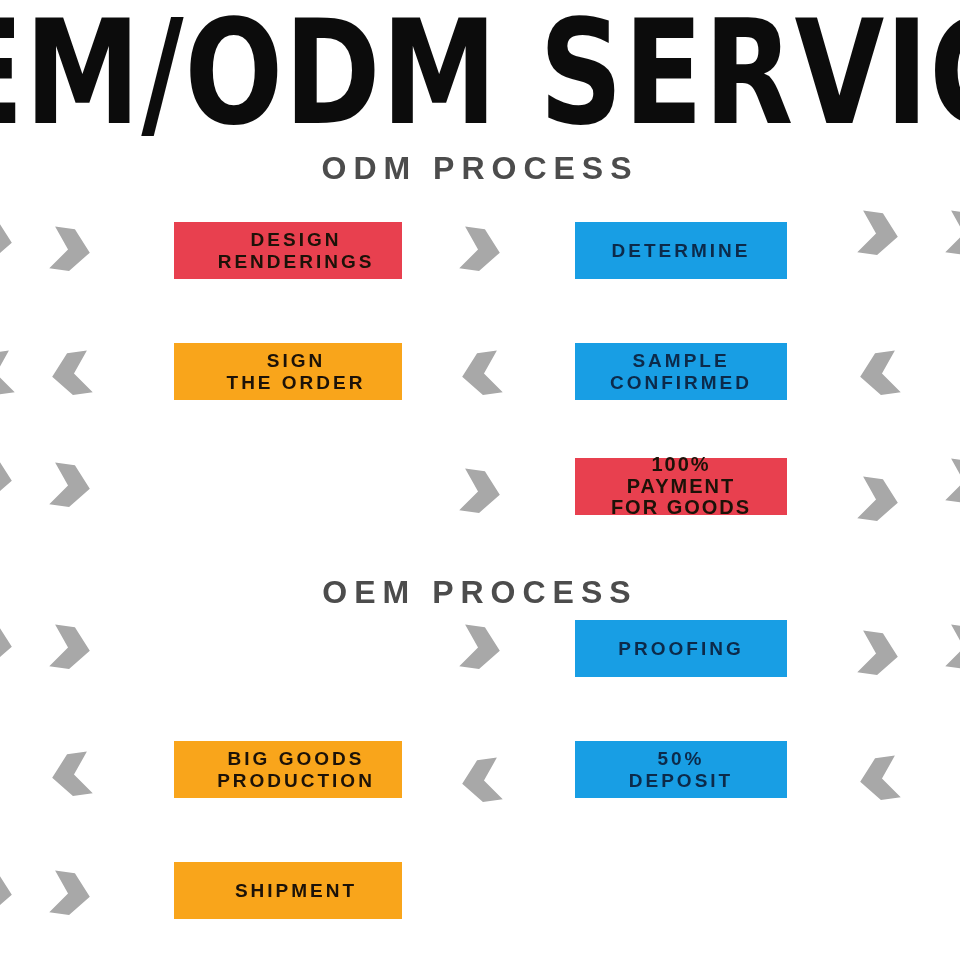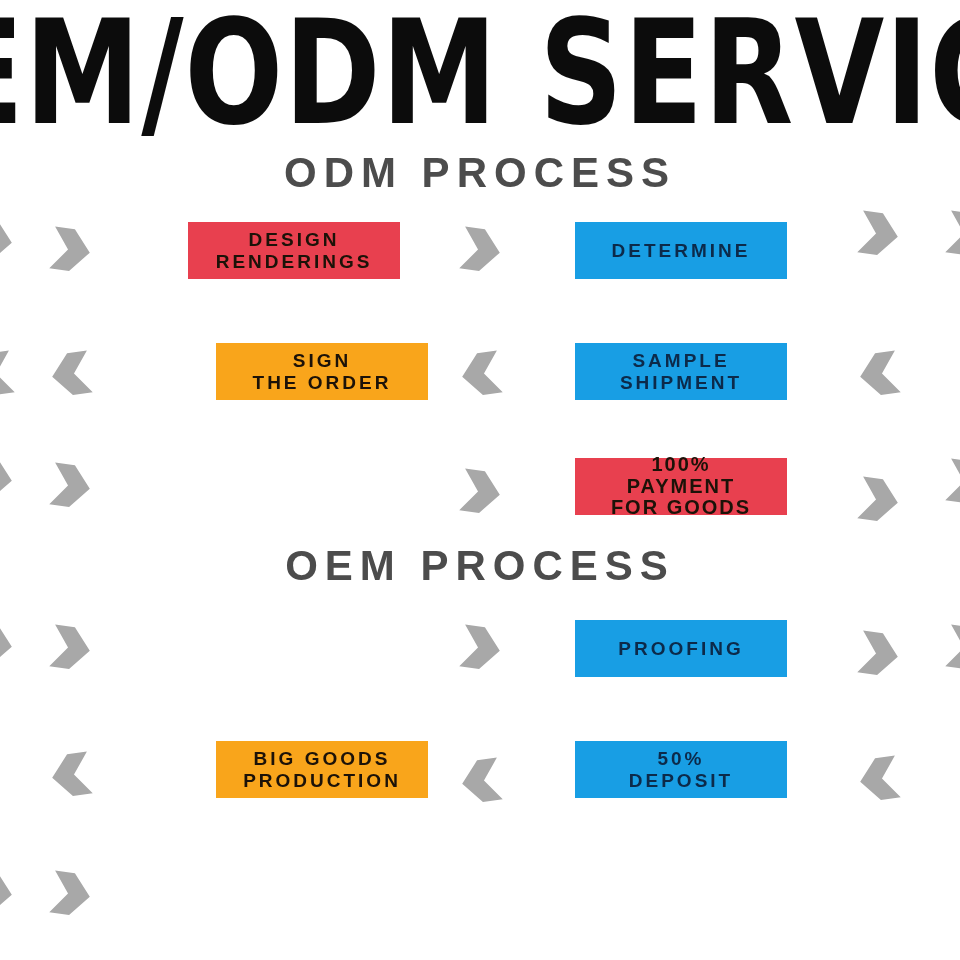--- a/index.html
+++ b/index.html
@@ -23,41 +23,41 @@
     letter-spacing:1px;
     white-space:nowrap;
     color:var(--title,#0c0c0c);
     transform:scaleY(1.24);
   }
   
   .section-heading{
     position:absolute;left:0;width:960px;
     text-align:center;
     font-weight:bold;
-    font-size:42px;
+    font-size:32px;
     letter-spacing:7px;
     color:var(--heading,#4c4c4c);
     line-height:1;
   }
   .h-odm{top:152px;}
-  .h-oem{top:545px;}
+  .h-oem{top:576px;}
   
   .row{position:absolute;left:0;width:960px;height:57px;}
   .r1{top:222px;} .r2{top:343px;} .r3{top:458px;}
   .r4{top:620px;} .r5{top:741px;} .r6{top:862px;}
   .box{
     position:absolute;top:0;
     width:212px;height:57px;
     display:flex;align-items:center;justify-content:center;
     text-align:center;
   }
-  .pos-l{left:188px;}
+  .pos-l{left:174px;padding-left:16px;}
   .pos-r{left:575px;}
   .c-red{background:var(--red,#e8404f);color:var(--box-text-dark,#1d0b10);}
-  .c-orange{background:var(--orange,#f9a51b);color:var(--box-text-dark,#2a1a05);margin-left:28px;}
+  .c-orange{background:var(--orange,#f9a51b);color:var(--box-text-dark,#2a1a05);}
   .c-blue{background:var(--blue,#189ee4);color:var(--box-text-navy,#0c2a4a);}
   .box-label{
     font-weight:bold;
     font-size:19px;
     line-height:1.15;
     letter-spacing:3px;
     white-space:pre-line;
   }
   .box-label.small{font-size:20px;line-height:1.08;letter-spacing:2px;}
   
@@ -134,21 +134,21 @@
     <span class="box-label">SIGN
 THE ORDER</span>
   </div>
   <span class="arrow flip mid" style="top:9px">
       <svg viewBox="0 0 40 44">
         <polygon points="1,1 21,1 39,22 21,43 1,43 17,22" fill="var(--arrow)"></polygon>
       </svg>
     </span>
   <div class="box c-blue pos-r">
     <span class="box-label">SAMPLE
-SHIPMENT</span>
+CONFIRMED</span>
   </div>
   <span class="arrow flip right-a" style="top:9px">
       <svg viewBox="0 0 40 44">
         <polygon points="1,1 21,1 39,22 21,43 1,43 17,22" fill="var(--arrow)"></polygon>
       </svg>
     </span>
 </div>
 
 <div class="row r3">
   <span class="arrow edge-l" style="top:-2px">
@@ -244,13 +244,16 @@
   <span class="arrow edge-l" style="top:8px">
       <svg viewBox="0 0 40 44">
         <polygon points="1,1 21,1 39,22 21,43 1,43 17,22" fill="var(--arrow)"></polygon>
       </svg>
     </span>
   <span class="arrow gap" style="top:10px">
       <svg viewBox="0 0 40 44">
         <polygon points="1,1 21,1 39,22 21,43 1,43 17,22" fill="var(--arrow)"></polygon>
       </svg>
     </span>
+  <div class="box c-orange pos-l">
+    <span class="box-label">SHIPMENT</span>
+  </div>
 </div>
 
 </body></html>

